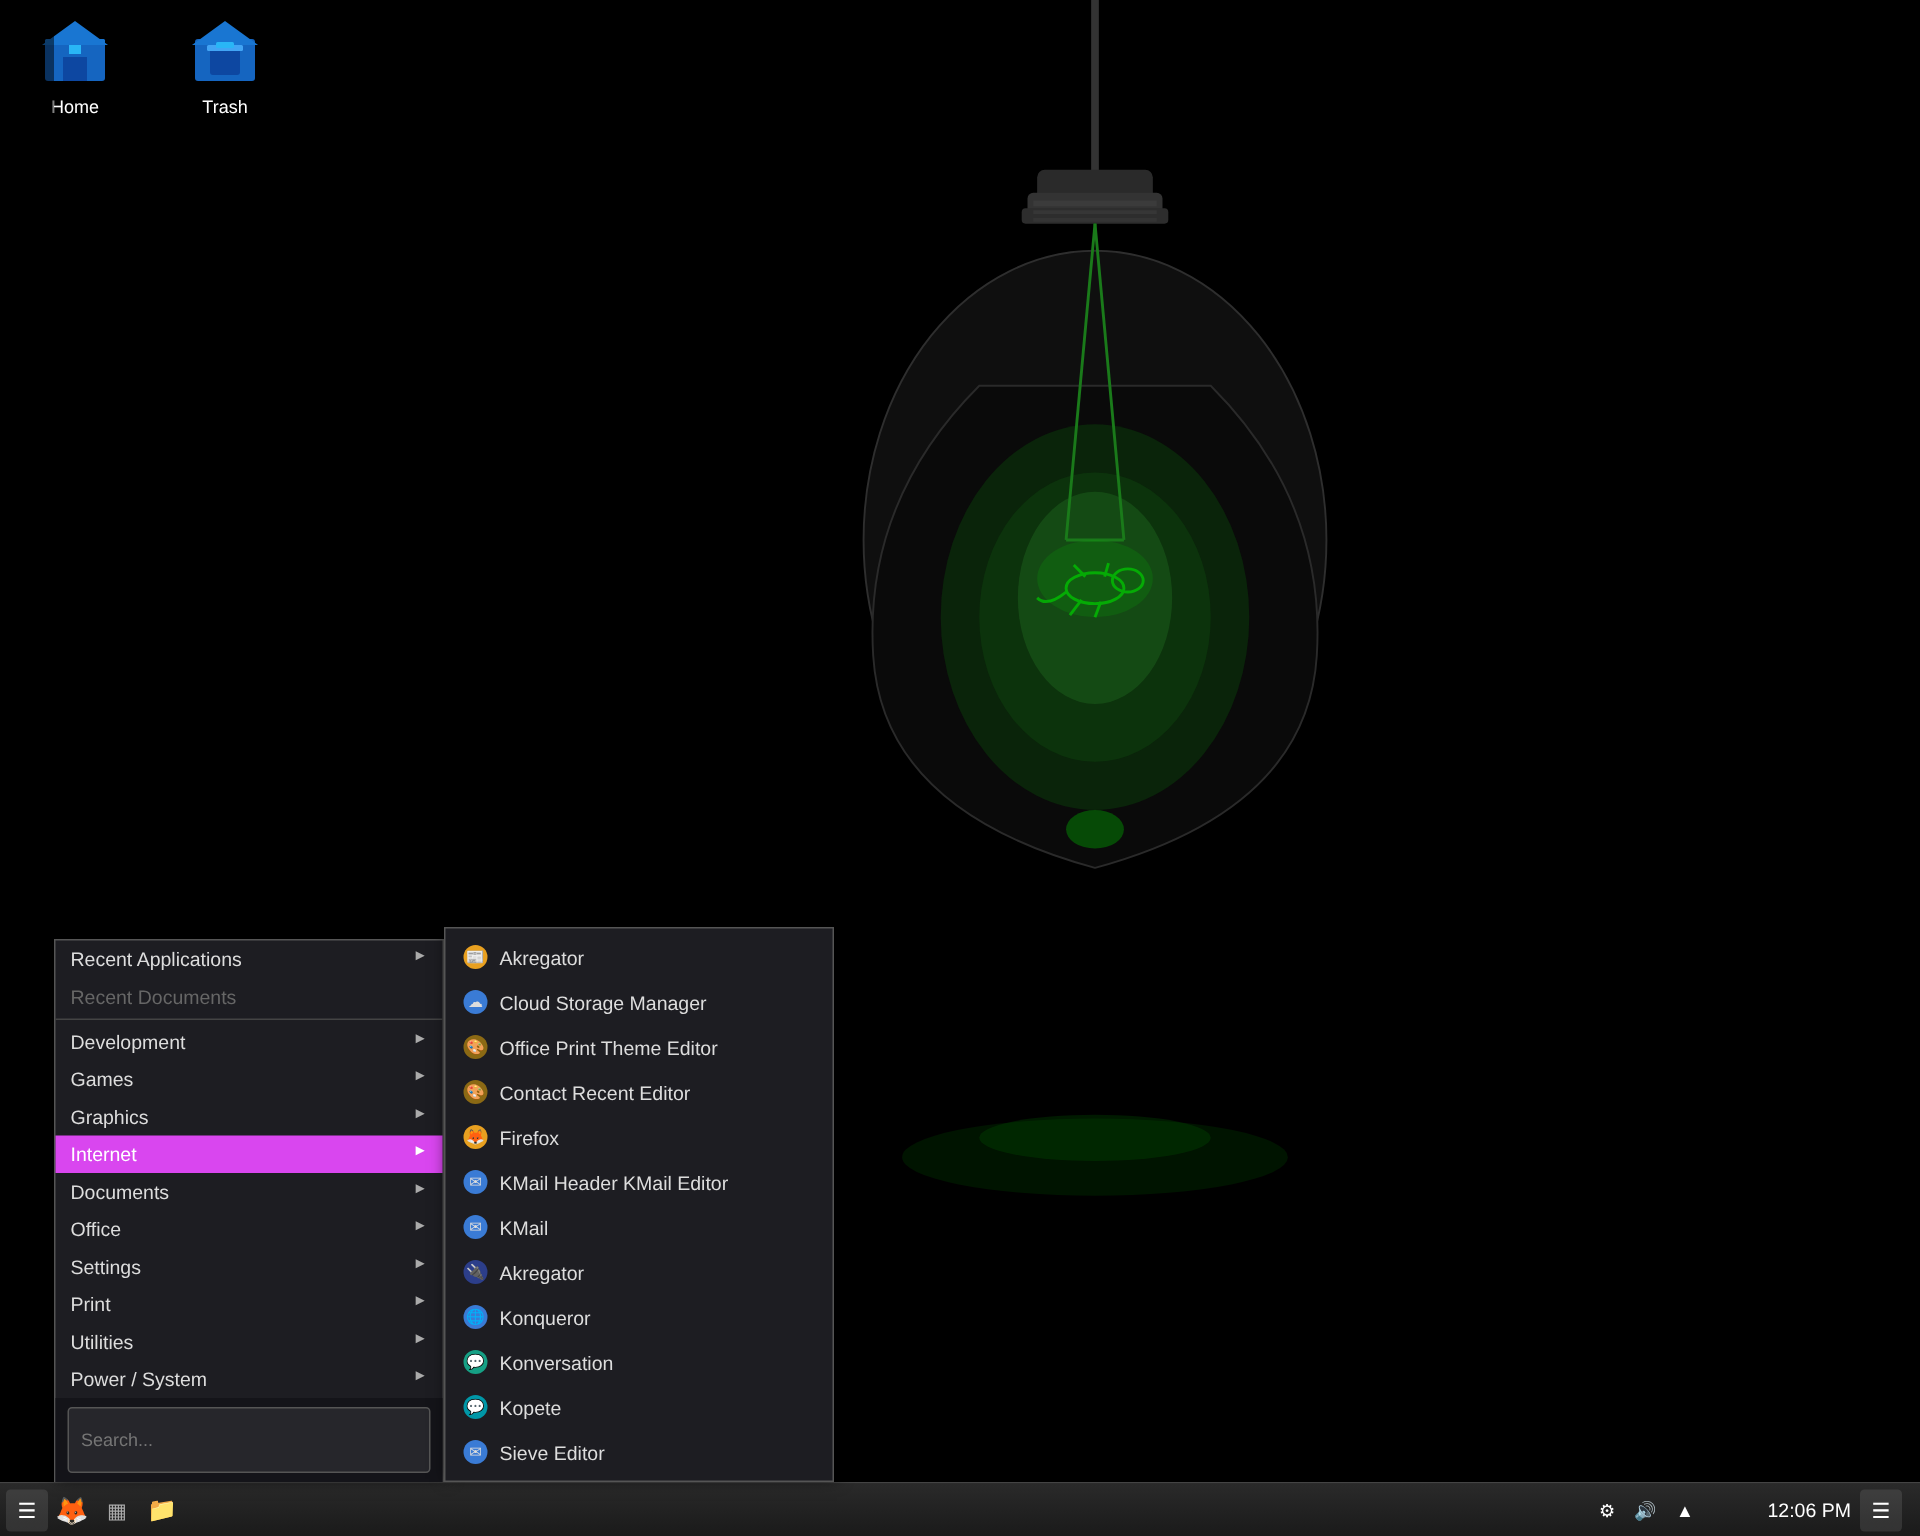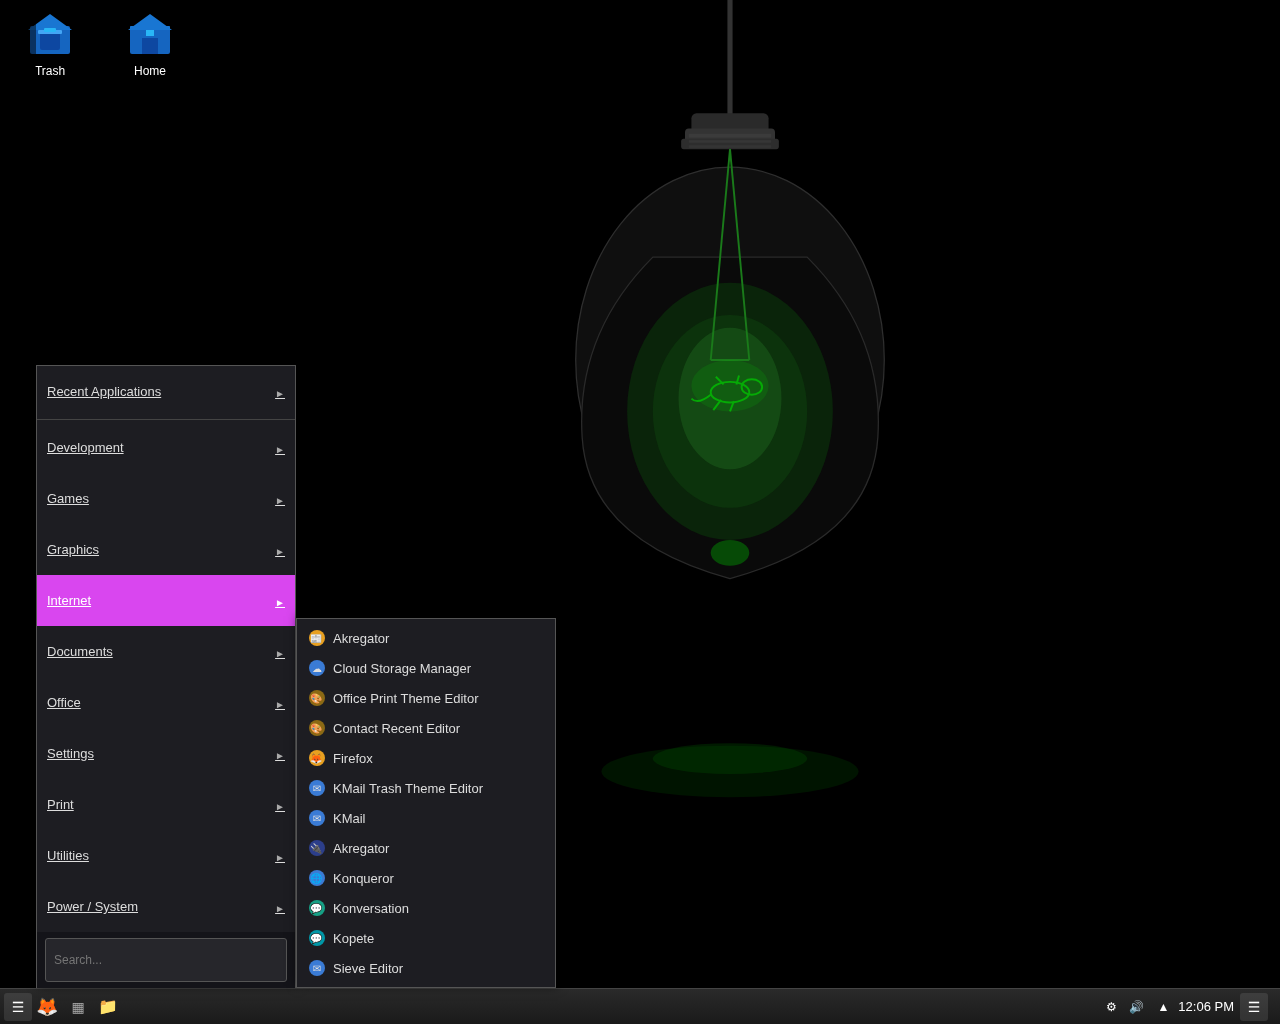--- a/index.html
+++ b/index.html
@@ -130,25 +130,24 @@
       border: 1px solid #555;
       border-bottom: none;
       z-index: 200;
       font-size: 13px;
       color: #ddd;
       box-shadow: 2px -2px 10px rgba(0,0,0,0.7);
     }
 
     .menu-item {
       display: flex;
-      align-items: flex-end;
-      padding: 18px 10px;
+      align-items: flex-start;
+      padding: 5px 10px;
       cursor: pointer;
       position: relative;
-      text-decoration: underline;
     }
 
     .menu-item:hover, .menu-item.active {
       background: #d946ef;
       color: #fff;
     }
 
     .menu-item .item-label {
       flex: 1;
     }
@@ -243,20 +242,21 @@
       align-items: center;
       justify-content: center;
       font-size: 12px;
       cursor: pointer;
     }
 
     #clock {
       font-size: 13px;
       color: #fff;
       white-space: nowrap;
+      margin-left: 40px;
     }
   </style>
 </head>
 <body>
 
 <div id="desktop">
 
   <svg style="position:absolute;right:250px;top:0;width:600px;height:900px;" viewBox="0 0 400 700" xmlns="http://www.w3.org/2000/svg">
 
     <line x1="200" y1="0" x2="200" y2="90" stroke="#333" stroke-width="4"></line>
@@ -302,51 +302,54 @@
     <ellipse cx="200" cy="600" rx="100" ry="20" fill="#003300" opacity="0.4"></ellipse>
     <ellipse cx="200" cy="590" rx="60" ry="12" fill="#005500" opacity="0.3"></ellipse>
   </svg>
 </div>
 
 <div id="sidebar">
   
 </div>
 
 <div id="desktop-icons">
+  <div class="desktop-icon">
+    <svg class="icon-img" viewBox="0 0 48 48" xmlns="http://www.w3.org/2000/svg">
+      <rect x="4" y="16" width="40" height="28" rx="2" fill="#1565C0"></rect>
+      <polygon points="2,20 24,4 46,20" fill="#1976D2"></polygon>
+      <rect x="16" y="28" width="16" height="16" fill="#0d47a1"></rect>
+      <rect x="20" y="16" width="8" height="10" fill="#29b6f6"></rect>
+
+      <rect x="4" y="16" width="40" height="4" rx="1" fill="#1976D2"></rect>
+    </svg>
+    <span class="icon-label">Home</span>
+  </div>
   <div class="desktop-icon">
     <svg class="icon-img" viewBox="0 0 48 48" xmlns="http://www.w3.org/2000/svg">
       <rect x="4" y="16" width="40" height="28" rx="2" fill="#1565C0"></rect>
 
       <polygon points="2,20 24,4 46,20" fill="#1976D2"></polygon>
       <rect x="14" y="22" width="20" height="18" rx="2" fill="#0d47a1"></rect>
       <rect x="12" y="20" width="24" height="4" rx="1" fill="#42a5f5"></rect>
       <rect x="18" y="18" width="12" height="4" rx="1" fill="#29b6f6"></rect>
     </svg>
     <span class="icon-label">Trash</span>
   </div>
-  <div class="desktop-icon">
-    <svg class="icon-img" viewBox="0 0 48 48" xmlns="http://www.w3.org/2000/svg">
-      <rect x="4" y="16" width="40" height="28" rx="2" fill="#1565C0"></rect>
-      <polygon points="2,20 24,4 46,20" fill="#1976D2"></polygon>
-      <rect x="16" y="28" width="16" height="16" fill="#0d47a1"></rect>
-      <rect x="20" y="16" width="8" height="10" fill="#29b6f6"></rect>
-
-      <rect x="4" y="16" width="40" height="4" rx="1" fill="#1976D2"></rect>
-    </svg>
-    <span class="icon-label">Home</span>
-  </div>
 </div>
 
 <div id="start-menu">
 
   <div class="menu-item">
     <span class="item-label">Recent Applications</span>
     <span class="arrow">►</span>
   </div>
 
+  <div class="menu-item" style="color:#666;cursor:default;">
+    <span class="item-label">Recent Documents</span>
+  </div>
   <div class="menu-divider"></div>
 
   <div class="menu-item">
     <span class="item-label">Development</span>
     <span class="arrow">►</span>
   </div>
 
   <div class="menu-item">
     <span class="item-label">Games</span>
     <span class="arrow">►</span>
@@ -419,21 +422,21 @@
     <span>Contact Recent Editor</span>
   </div>
 
   <div class="submenu-item">
     <span class="submenu-icon icon-orange">🦊</span>
     <span>Firefox</span>
   </div>
 
   <div class="submenu-item">
     <span class="submenu-icon icon-blue">✉</span>
-    <span>KMail Trash Theme Editor</span>
+    <span>KMail Header KMail Editor</span>
   </div>
 
   <div class="submenu-item">
     <span class="submenu-icon icon-blue">✉</span>
     <span>KMail</span>
   </div>
 
   <div class="submenu-item">
     <span class="submenu-icon icon-darkblue">🔌</span>
     <span>Akregator</span>

